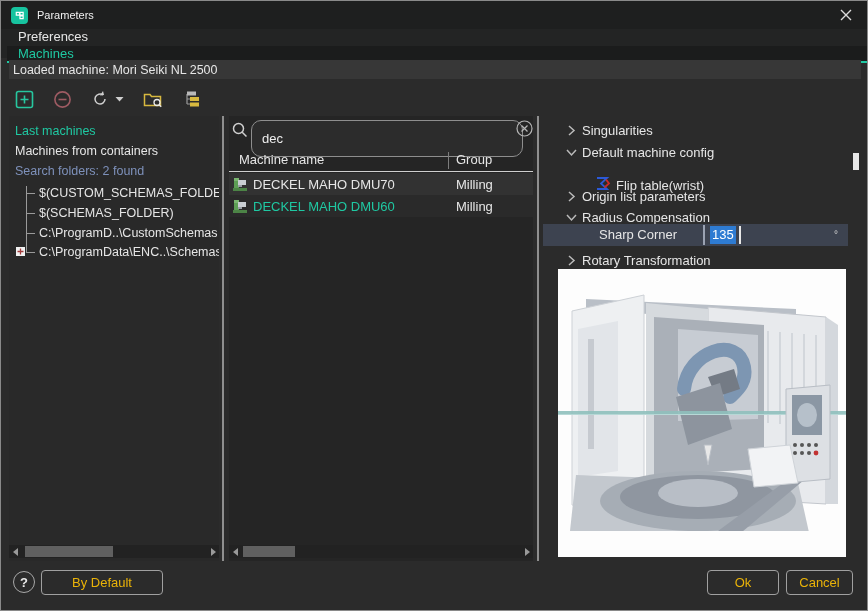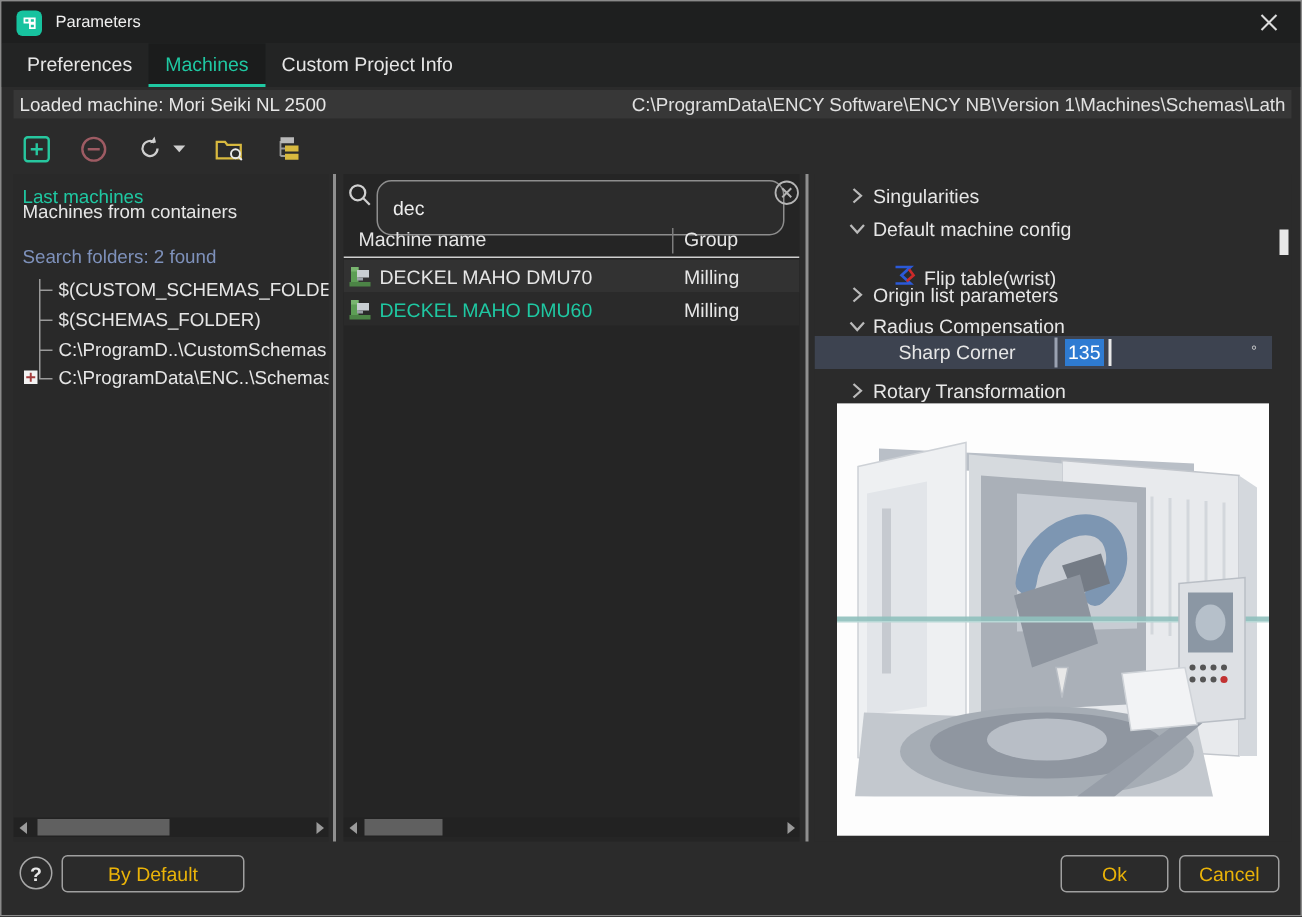--- a/index.html
+++ b/index.html
@@ -4,21 +4,21 @@
 <style>
   html,body{margin:0;padding:0;background:#1a1a1a;}
   .dialog{position:relative;width:866px;height:609px;background:#2b2b2b;border:1px solid #8a8a8a;
     font-family:"Liberation Sans",sans-serif;color:#e6e6e6;font-size:13px;overflow:hidden;}
   
   .titlebar{position:absolute;left:0;top:0;right:0;height:28px;background:#1e1f1f;display:flex;align-items:center;padding:0 10px;box-sizing:border-box;}
   .app-icon{width:17px;height:17px;border-radius:4px;background:#17c39f;display:flex;align-items:center;justify-content:center;margin-right:9px;}
   .win-title{font-size:11px;color:#f0f0f0;}
   .close-btn{position:absolute;right:6px;top:0;width:30px;height:28px;display:flex;align-items:center;justify-content:center;color:#dcdcdc;font-size:14px;cursor:pointer;}
   
-  .tabbar{position:absolute;left:0;top:28px;right:0;height:29px;background:#232424;display:flex;align-items:stretch;padding-left:6px;}
+  .tabbar{position:absolute;left:0;top:28px;right:0;height:29px;background:#232424;display:flex;align-items:stretch;padding-left:6px;flex-direction:column;}
   .tab{padding:0 11px;display:flex;align-items:center;color:#e6e6e6;border-bottom:2px solid transparent;box-sizing:border-box;cursor:pointer;}
   .tab.active{color:#1fc8a2;background:#1b1c1c;border-bottom:2px solid #1fc8a2;}
   
   .machine-bar{position:absolute;left:8px;right:6px;top:59px;height:19px;background:#373737;display:flex;align-items:center;justify-content:space-between;padding:0 4px;font-size:12.5px;white-space:nowrap;overflow:hidden;}
   .machine-bar .path{color:#e0e0e0;overflow:hidden;}
   
   .toolbar{position:absolute;left:14px;top:85px;height:26px;display:flex;align-items:center;gap:19px;}
   .tool{display:flex;align-items:center;cursor:pointer;}
   
   .panel{position:absolute;top:115px;height:445px;overflow:hidden;}
@@ -85,21 +85,20 @@
   </div>
 
   <div class="tabbar">
     <div class="tab">Preferences</div>
     <div class="tab active">Machines</div>
     <div class="tab">Custom Project Info</div>
   </div>
 
   <div class="machine-bar">
     <span>Loaded machine: Mori Seiki NL 2500</span>
-    <span class="path">C:\ProgramData\ENCY Software\ENCY NB\Version 1\Machines\Schemas\Lath</span>
   </div>
 
   <div class="toolbar">
     <span class="tool">
       <svg width="19" height="19" viewBox="0 0 19 19">
           <rect x="1.5" y="1.5" width="16" height="16" rx="2" fill="none" stroke="#27c79f" stroke-width="1.6"></rect>
           <path d="M9.5 5.5v8M5.5 9.5h8" stroke="#27c79f" stroke-width="1.6"></path>
         </svg>
     </span>
     <span class="tool">
@@ -129,21 +128,21 @@
           <path d="M4 4v10M4 9h3M4 14h3" stroke="#9a9a9a" stroke-width="1.2" fill="none"></path>
           <rect x="4" y="1.5" width="9" height="4" fill="#b9b9b9"></rect>
           <rect x="7" y="7" width="9" height="4" fill="#d8b93f"></rect>
           <rect x="7" y="12.5" width="9" height="4" fill="#d8b93f"></rect>
         </svg>
     </span>
   </div>
 
   <div class="panel panel-left">
     <div class="lp-item teal" style="top:6px;">Last machines</div>
-    <div class="lp-item" style="top:16px;">Machines from containers</div>
+    <div class="lp-item" style="top:26px;">Machines from containers</div>
     <div class="lp-item bluelink" style="top:46px;">Search folders: 2 found</div>
 
     <div class="tree-vline" style="top:70px;height:66px;"></div>
     <div class="tree-tick" style="top:77px;"></div>
     <div class="tree-tick" style="top:97px;"></div>
     <div class="tree-tick" style="top:117px;"></div>
     <div class="tree-tick" style="top:136px;"></div>
 
     <div class="tree-label" style="top:68px;">$(CUSTOM_SCHEMAS_FOLDER)</div>
     <div class="tree-label" style="top:88px;">$(SCHEMAS_FOLDER)</div>

